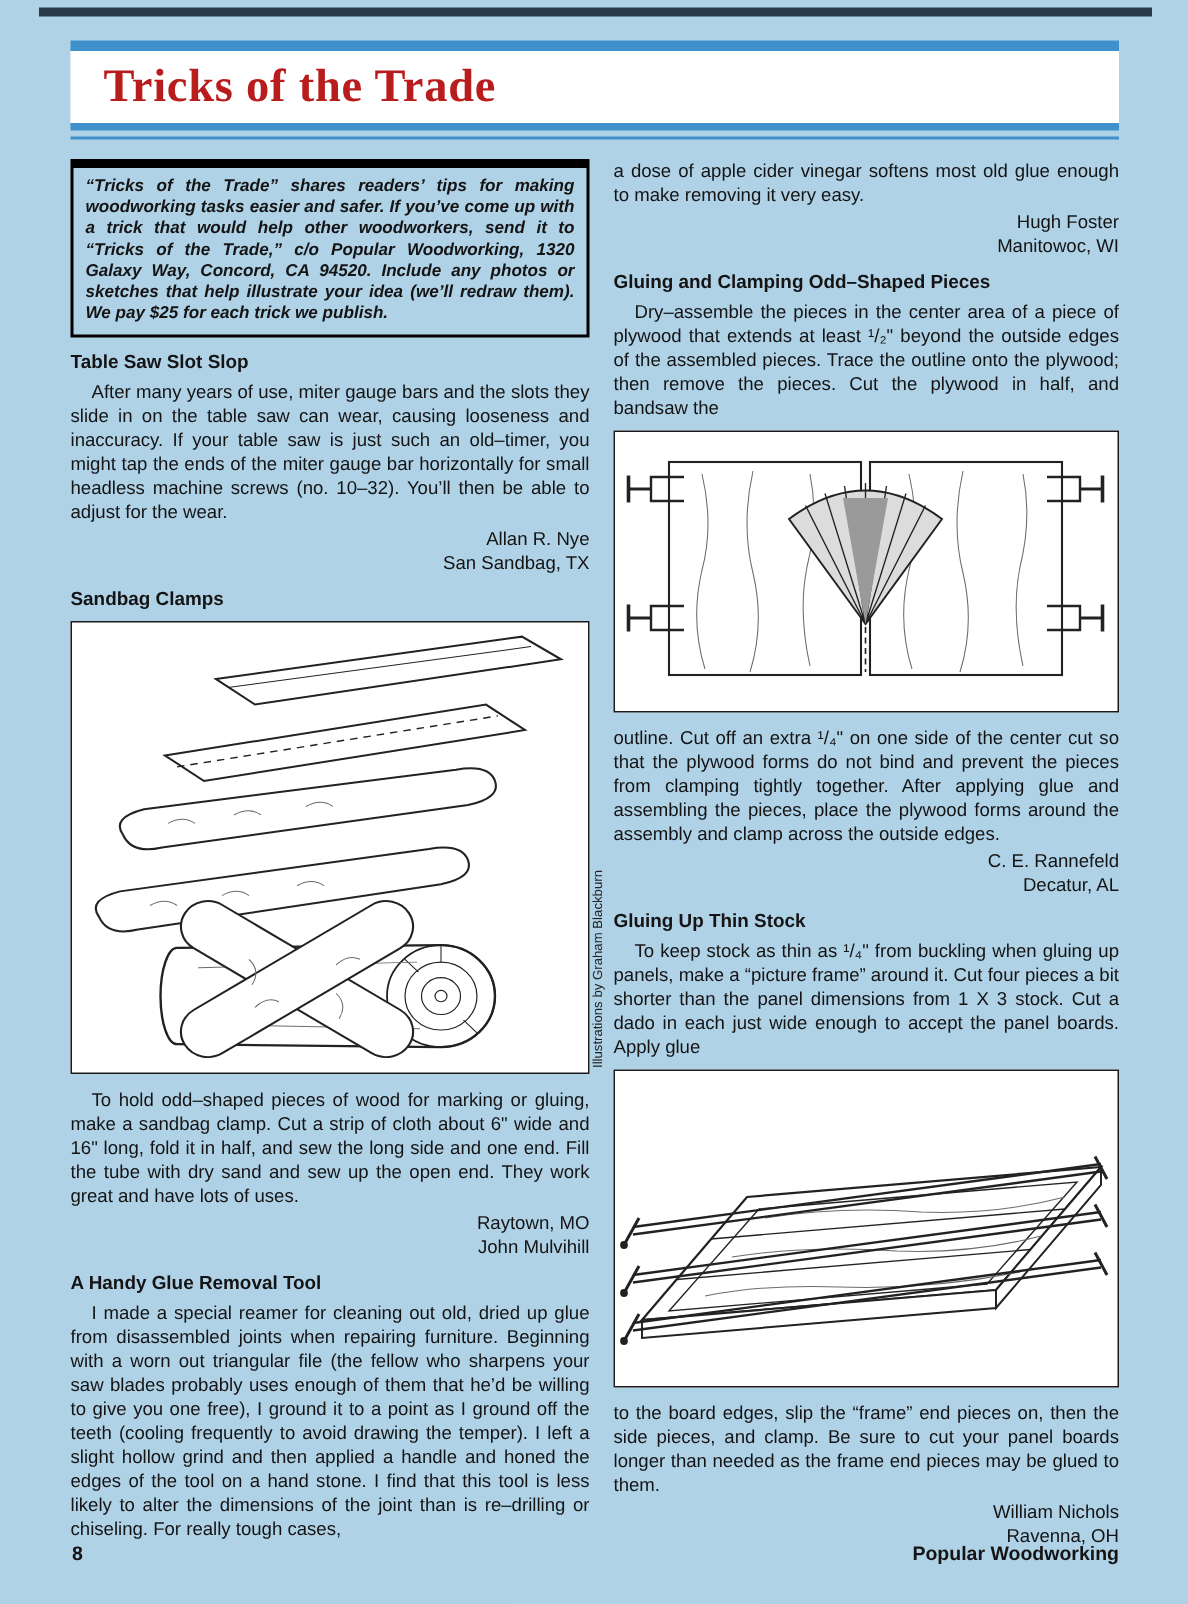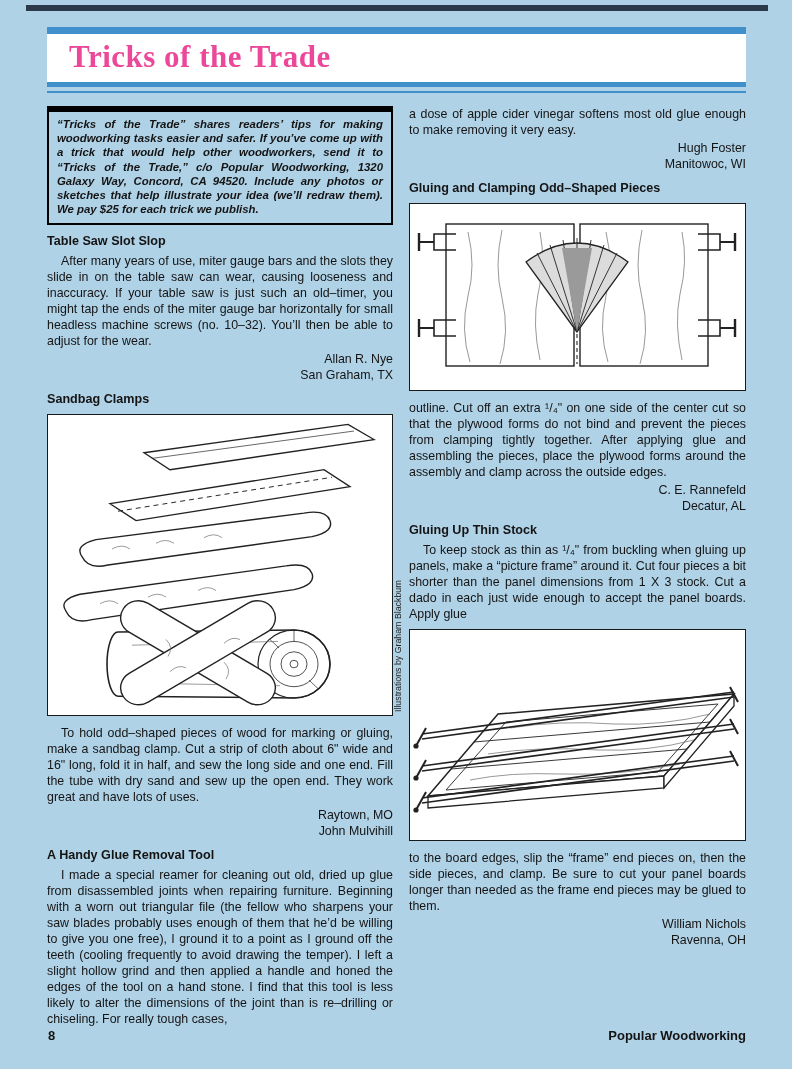--- a/index.html
+++ b/index.html
@@ -13,21 +13,21 @@
     background:#b0d2e7; overflow:hidden; color:#141414;
   }
   .scan-edge { position:absolute; left:26px; top:5px; width:742px; height:6px; background:#2a3a49; }
 
   
   .banner { position:absolute; left:47px; top:27px; width:699px; }
   .bar-top { height:7px; background:#4090cc; }
   .band { background:#ffffff; padding:6px 0 8px 22px; }
   .title {
     font-family:"Liberation Serif", serif; font-weight:bold;
-    font-size:31px; color:#ec4899; letter-spacing:0.5px; line-height:1.1;
+    font-size:31px; color:#b91c1c; letter-spacing:0.5px; line-height:1.1;
   }
   .bar-mid { height:5px; background:#4090cc; }
   .bar-bot { height:2px; background:#4090cc; margin-top:4px; }
 
   
   .col { position:absolute; top:106px; font-size:12.4px; line-height:16px; text-align:justify; }
   .col-left  { left:47px;  width:346px; }
   .col-right { left:409px; width:337px; }
 
   .intro-box {
@@ -77,21 +77,21 @@
   <div class="col col-left">
 
     <div class="intro-box">
       <span>“Tricks of the Trade” shares readers’ tips for making woodworking tasks easier and safer. If you’ve come up with a trick that would help other woodworkers, send it to “Tricks of the Trade,” c/o Popular Woodworking, 1320 Galaxy Way, Concord, CA 94520. Include any photos or sketches that help illustrate your idea (we’ll redraw them). We pay $25 for each trick we publish.</span>
     </div>
 
     <h3 class="heading">Table Saw Slot Slop</h3>
     <p class="body indent">After many years of use, miter gauge bars and the slots they slide in on the table saw can wear, causing looseness and inaccuracy. If your table saw is just such an old–timer, you might tap the ends of the miter gauge bar horizontally for small headless machine screws (no. 10–32). You’ll then be able to adjust for the wear.</p>
     <div class="attribution">
       <div>Allan R. Nye</div>
-      <div>San Graham, TX</div>
+      <div>San Sandbag, TX</div>
     </div>
 
     <h3 class="heading">Sandbag Clamps</h3>
 
     <div class="figure">
       <svg width="343" height="300" viewBox="0 0 343 318" preserveAspectRatio="none">
 
         <path class="shp" stroke-width="1.4" d="M96 40 L300 10 L326 26 L122 58 Z"></path>
         <path class="ln" stroke-width="0.7" d="M104 46 L306 17"></path>
 
@@ -130,20 +130,21 @@
 
   <div class="col col-right">
 
     <p class="body">a dose of apple cider vinegar softens most old glue enough to make removing it very easy.</p>
     <div class="attribution">
       <div>Hugh Foster</div>
       <div>Manitowoc, WI</div>
     </div>
 
     <h3 class="heading">Gluing and Clamping Odd–Shaped Pieces</h3>
+    <p class="body indent">Dry–assemble the pieces in the center area of a piece of plywood that extends at least ¹/₂" beyond the outside edges of the assembled pieces. Trace the outline onto the plywood; then remove the pieces. Cut the plywood in half, and bandsaw the</p>
 
     <div class="figure">
       <svg width="334" height="186" viewBox="0 0 334 186">
 
         <rect class="shp" stroke-width="1.4" x="36" y="20" width="128" height="142"></rect>
         <rect class="shp" stroke-width="1.4" x="170" y="20" width="128" height="142"></rect>
 
         <path class="grain" d="M58 28 q8 34 0 64 q-8 34 2 66 M92 26 q-8 36 0 68 q8 34 -2 66 M130 28 q6 30 -2 62 q-6 30 2 66"></path>
         <path class="grain" d="M196 28 q8 34 0 64 q-8 34 2 66 M232 26 q-8 36 0 68 q8 34 -2 66 M272 28 q6 30 -2 62 q-6 30 2 66"></path>
 

